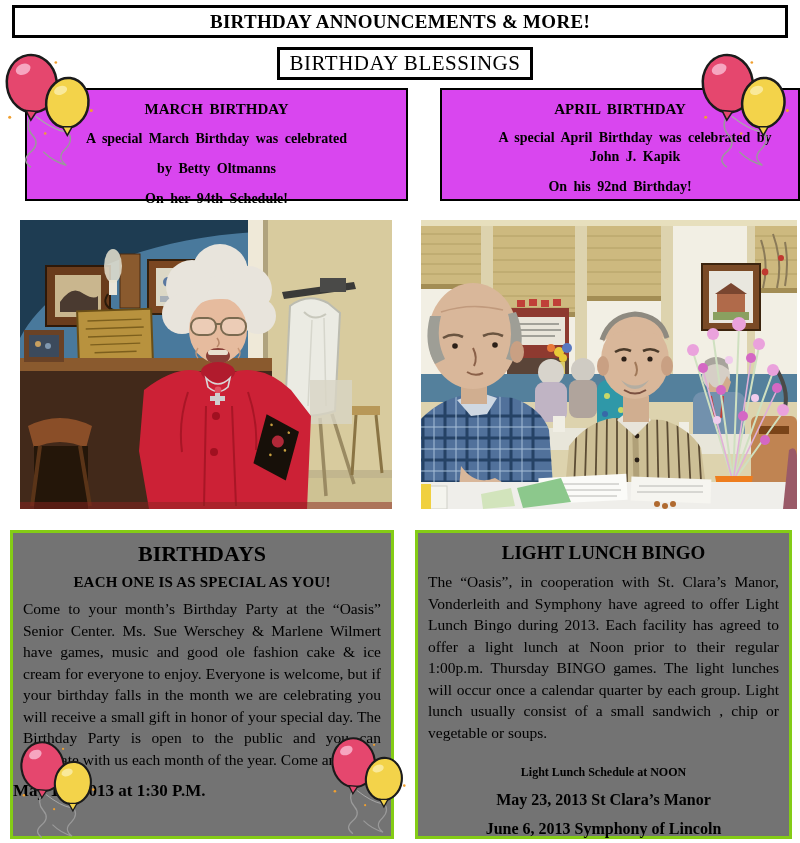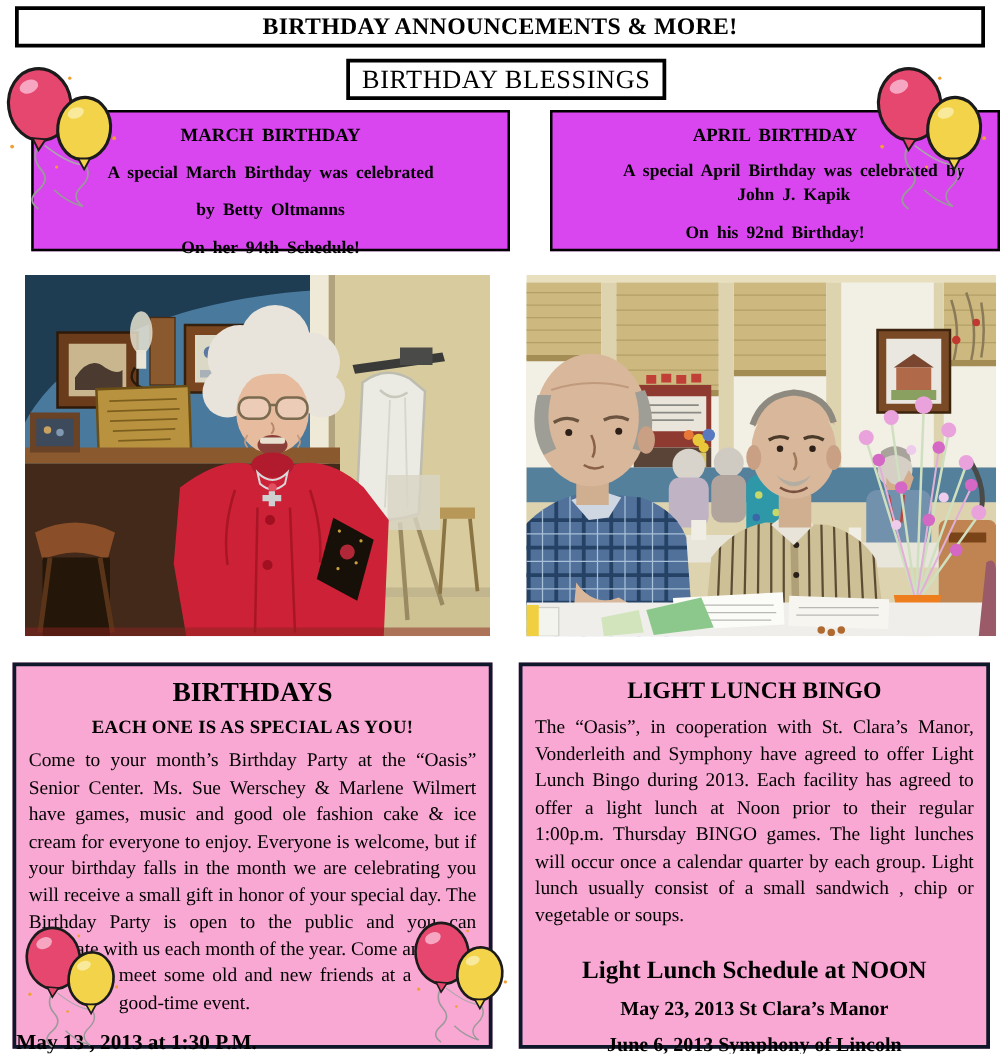--- a/index.html
+++ b/index.html
@@ -18,33 +18,33 @@
   .april-box{left:440px;width:360px;}
   .ann-title{font-size:15px;padding-top:11px;word-spacing:3px;}
   .ann-line{font-size:14px;margin-top:11px;word-spacing:3px;line-height:19px;padding:0 14px;}
   .ann-line.tight{margin-top:10px;padding-left:44px;}
 
   .photo{position:absolute;top:220px;height:289px;overflow:hidden;}
   .photo-left{left:20px;width:372px;}
   .photo-right{left:421px;width:376px;}
   .photo svg{display:block;width:100%;height:100%;}
 
-  .info-box{position:absolute;top:530px;height:309px;border:3px solid #0f172a;box-sizing:border-box;background:#f9a8d4;}
+  .info-box{position:absolute;top:530px;height:309px;border:3px solid #84cc16;box-sizing:border-box;background:#737373;}
   .birthdays-box{left:10px;width:384px;}
   .bingo-box{left:415px;width:377px;}
 
   .bd-title{text-align:center;font-weight:bold;font-size:22px;margin-top:8px;}
   .bd-subtitle{text-align:center;font-weight:bold;font-size:15px;margin-top:7px;letter-spacing:.2px;}
   .bd-para{font-size:15.5px;line-height:21.5px;text-align:justify;margin:7px 10px 0 10px;}
   .bd-para2{font-size:15.5px;line-height:21.5px;text-align:justify;margin:0 62px 0 82px;}
   .bd-date{text-align:left;font-weight:bold;font-size:17px;margin-top:11px;}
 
   .lb-title{text-align:center;font-weight:bold;font-size:19px;margin-top:9px;}
   .lb-para{font-size:15.5px;line-height:21.5px;text-align:justify;margin:7px 10px 0 10px;}
-  .lb-sched-title{text-align:center;font-weight:bold;font-size:20px;margin-top:22px;}
+  .lb-sched-title{text-align:center;font-weight:bold;font-size:12px;margin-top:22px;}
   .lb-sched{text-align:center;font-weight:bold;font-size:16px;margin-top:11px;}
 
   .balloons{position:absolute;pointer-events:none;}
   .balloons-top-left{left:1px;top:51px;width:100px;height:120px;z-index:5;}
   .balloons-top-right{left:697px;top:51px;width:100px;height:120px;z-index:5;}
   .balloons-bl{left:3px;top:206px;width:86px;height:102px;}
   .balloons-br{left:314px;top:202px;width:86px;height:102px;}
 </style>
 </head>
 <body>
@@ -415,21 +415,20 @@
       </g>
 
       <path d="M368,230 q8,-6 8,10 l0,49 -14,0 z" fill="#9a5a68"></path>
     </svg>
   </div>
 
   <div class="info-box birthdays-box" style="position:absolute;">
     <div class="bd-title">BIRTHDAYS</div>
     <div class="bd-subtitle">EACH ONE IS AS SPECIAL AS YOU!</div>
     <div class="bd-para">Come to your month’s Birthday Party at the “Oasis” Senior Center.  Ms. Sue Werschey &amp; Marlene Wilmert have games,  music and good ole fashion cake &amp; ice cream for everyone to enjoy.   Everyone is welcome, but if your birthday falls in the month we are celebrating you will receive a small gift in honor of your  special day. The Birthday Party is open to the public and you can celebrate with us each month of the year.  Come and</div>
-    <div class="bd-para2">meet some old and new friends at a good-time event.</div>
     <div class="bd-date">May 13 , 2013 at 1:30 P.M.</div>
 
     <svg class="balloons balloons-bl" viewBox="0 0 100 125">
         <use href="#balloon-cluster"></use>
       </svg>
     <svg class="balloons balloons-br" viewBox="0 0 100 125">
         <use href="#balloon-cluster"></use>
       </svg>
   </div>
 

